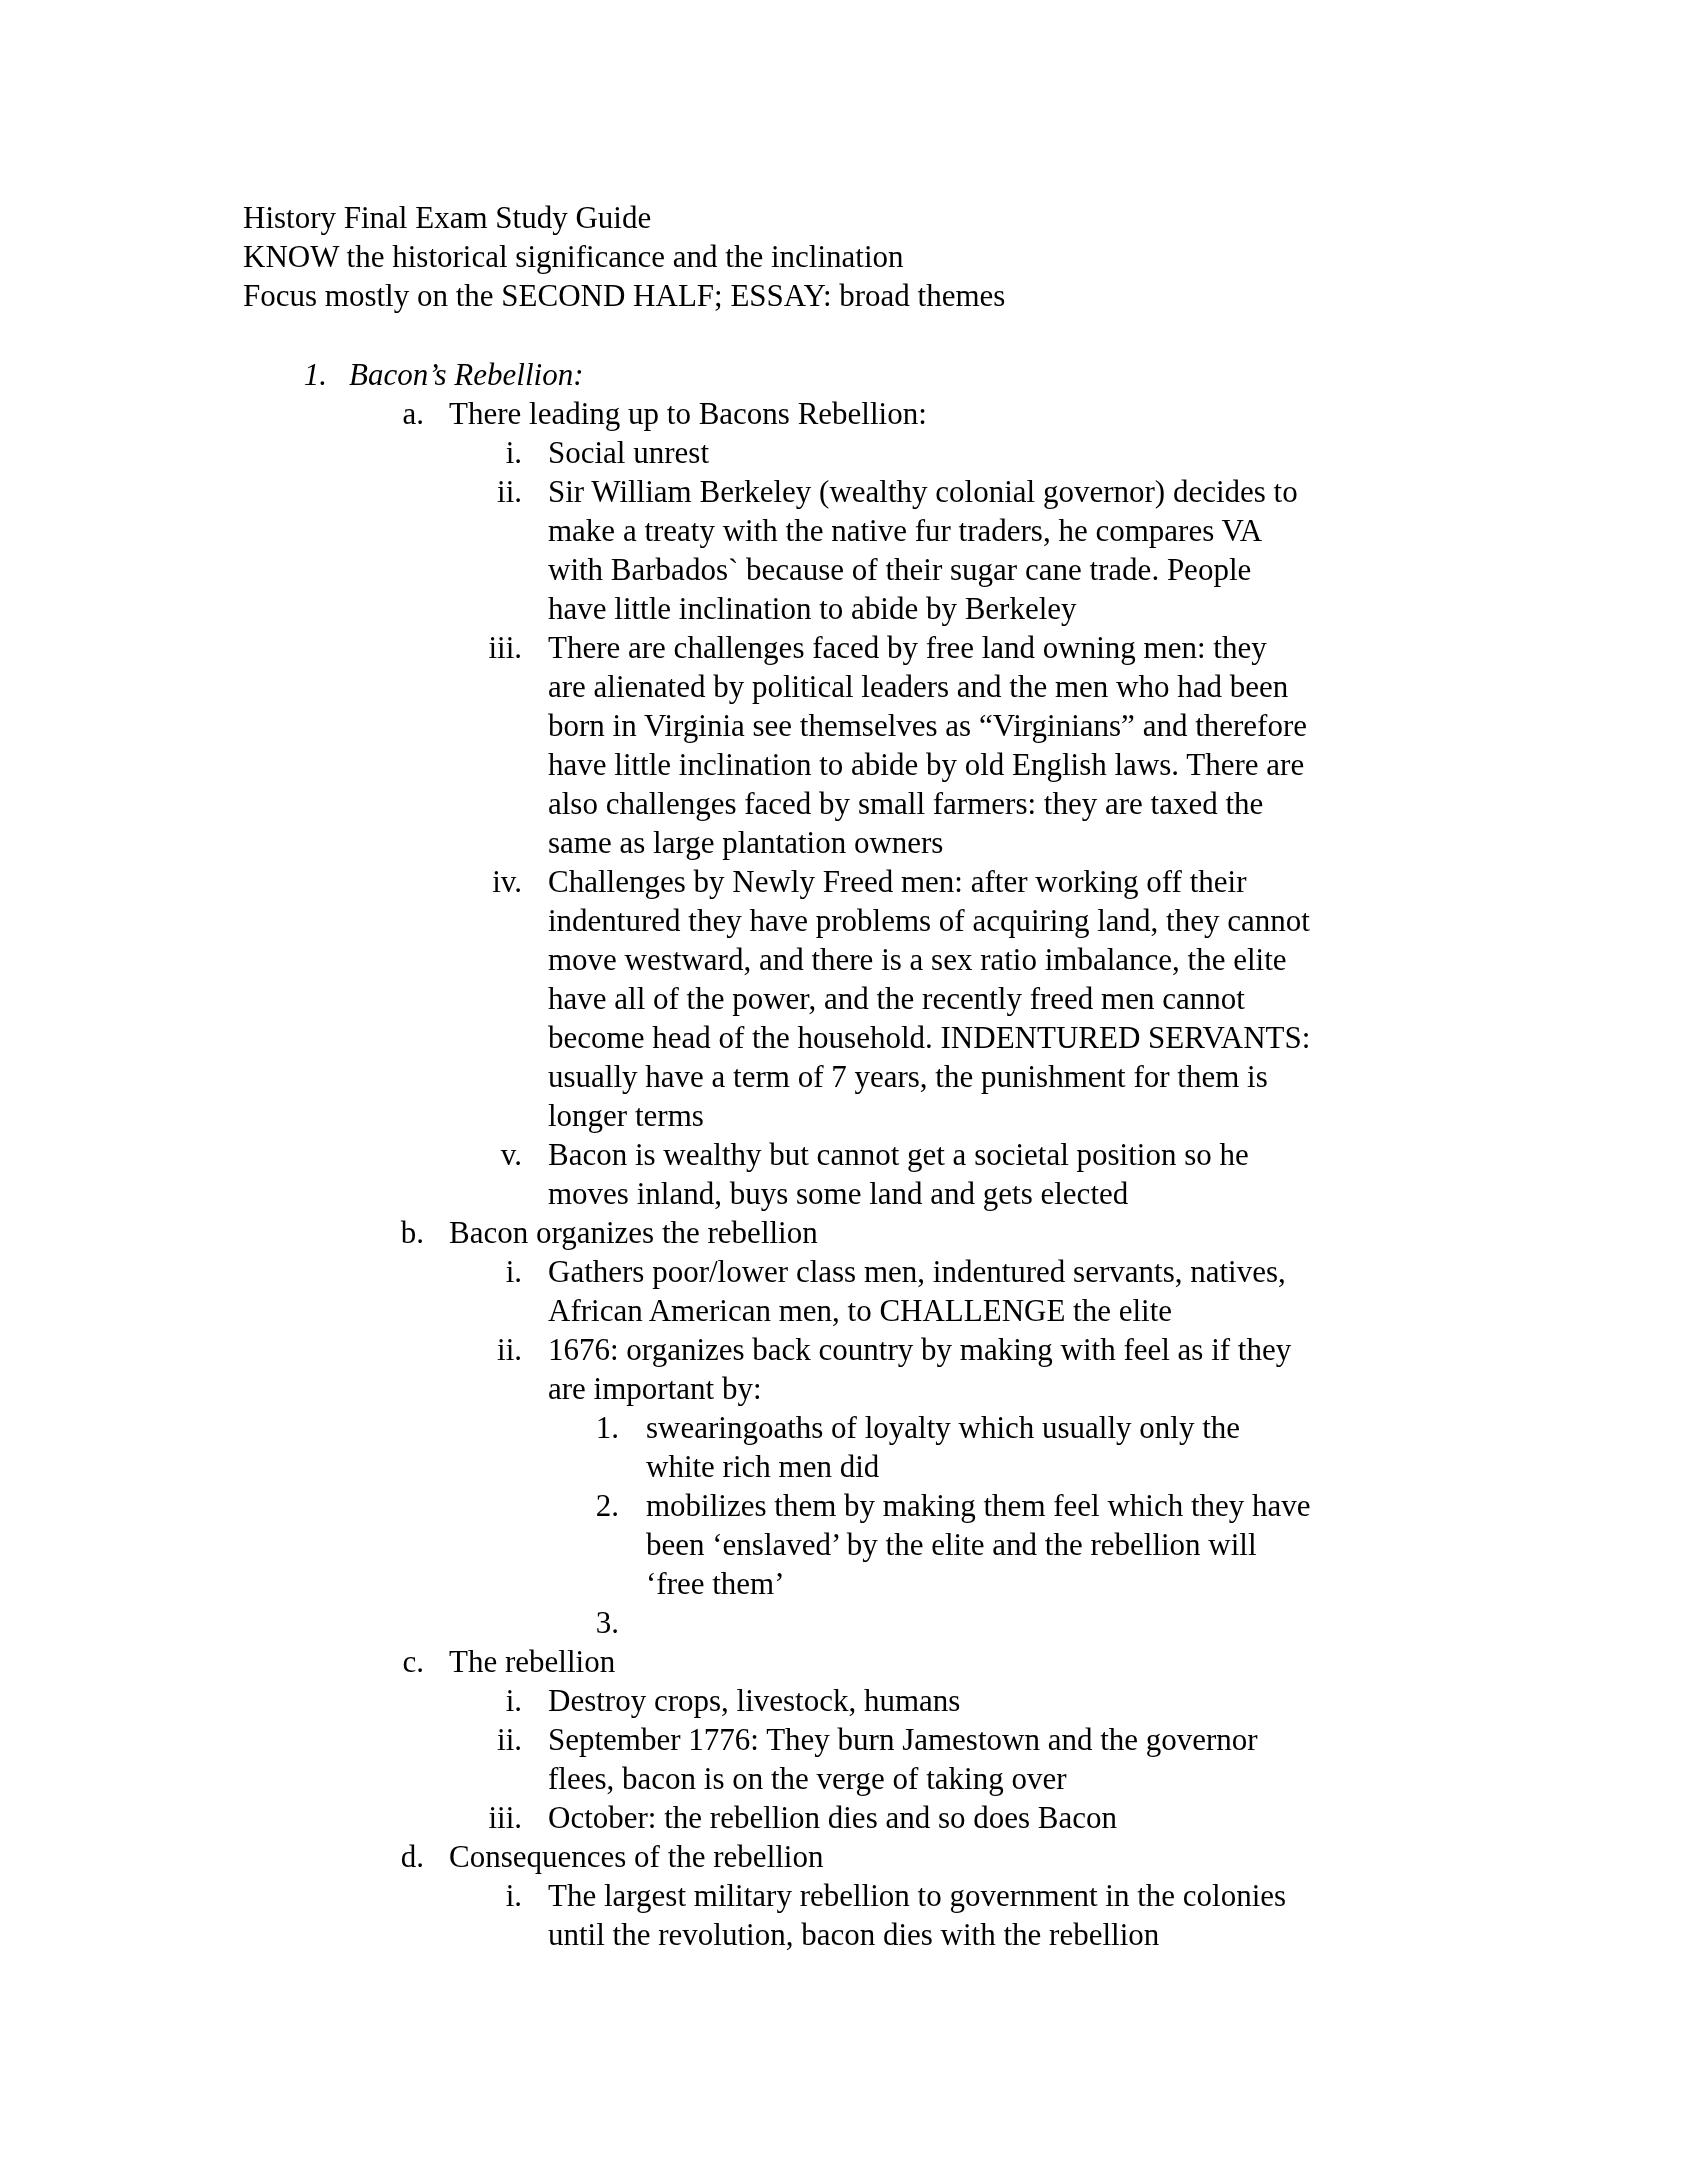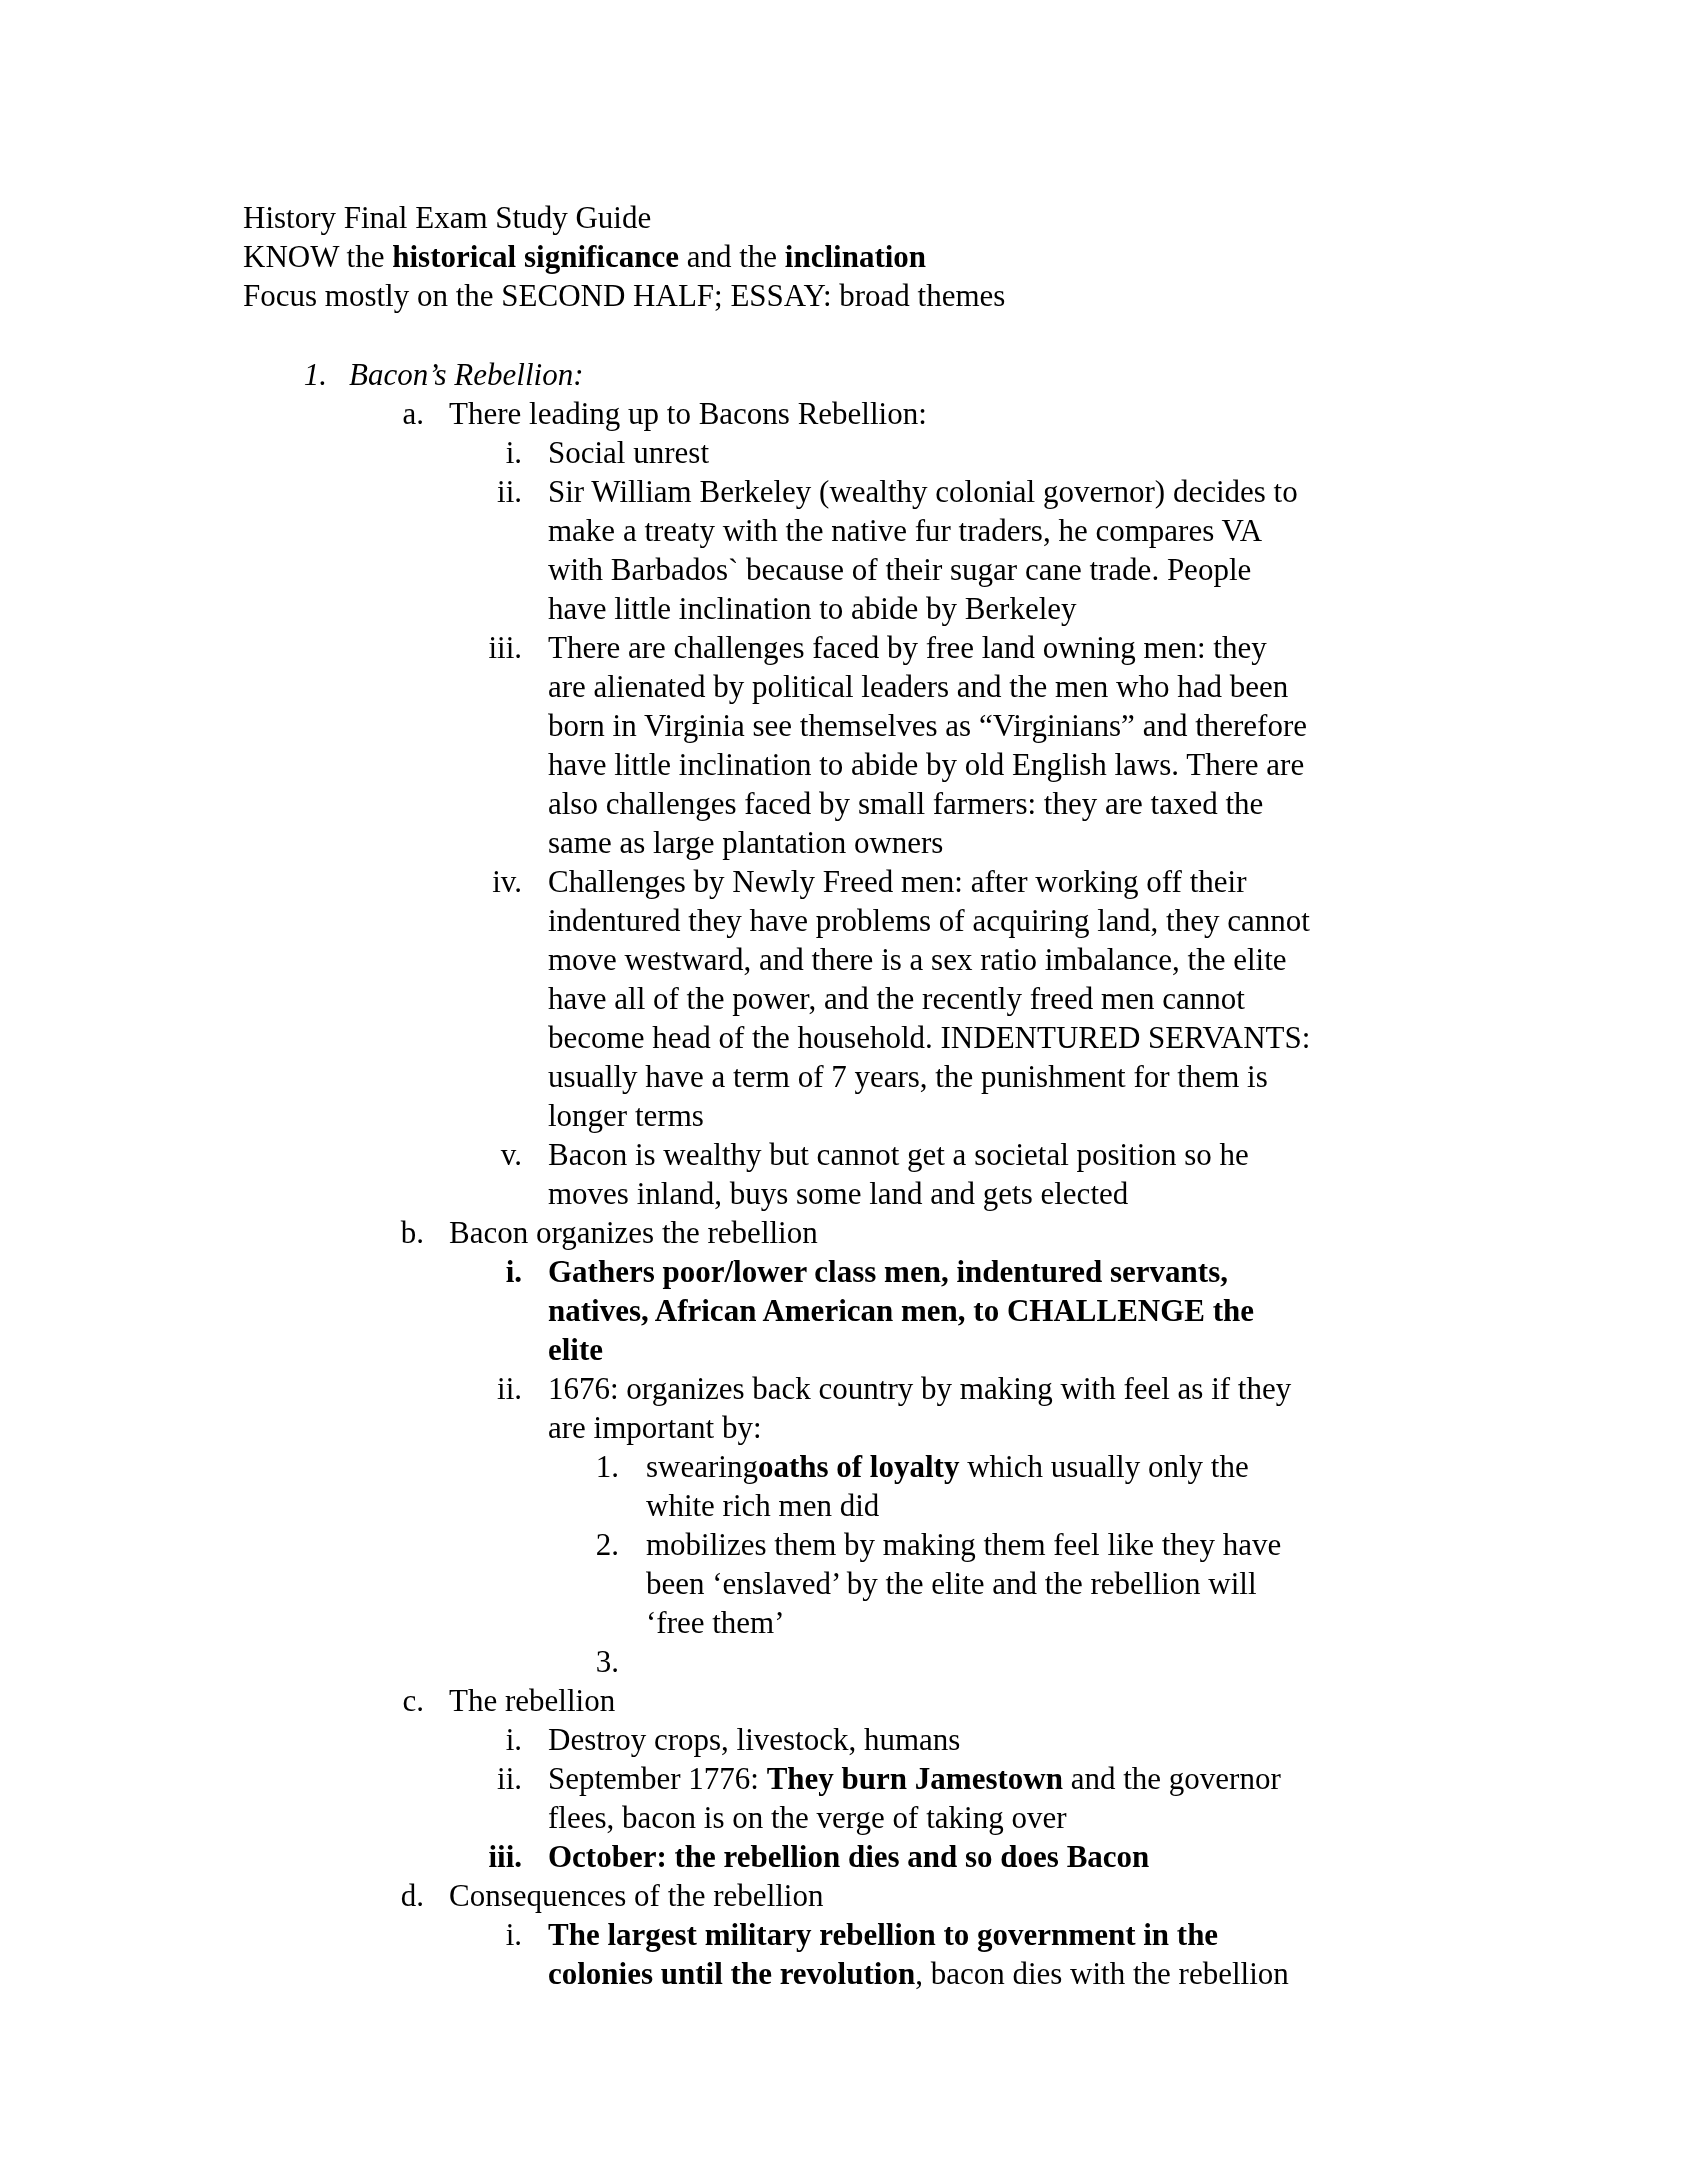--- a/index.html
+++ b/index.html
@@ -13,21 +13,21 @@
     height: 2178px;
     box-sizing: border-box;
     padding: 198px 243px 0 243px;
     background: #ffffff;
     color: #000000;
     font-family: "Liberation Serif", "DejaVu Serif", serif;
     font-size: 31px;
     line-height: 39px;
     overflow: hidden;
   }
-  .b { font-weight: bold; }
+  .b { font-weight: normal; }
   .u { }
   .i { font-style: italic; }
   .hline { white-space: pre-wrap; }
   .spacer { height: 40px; }
   .item { display: flex; align-items: flex-start; }
   .marker {
     flex: 0 0 auto;
     text-align: right;
     box-sizing: border-box;
   }
@@ -91,21 +91,21 @@
       <div class="item l3">
         <span class="marker">ii.</span>
         <div class="txt"><span>1676: organizes back country by making with feel as if they are important by:</span></div>
       </div>
       <div class="item l4">
         <span class="marker">1.</span>
         <div class="txt"><span>swearing</span><span class="b">oaths of loyalty</span><span> which usually only the white rich men did</span></div>
       </div>
       <div class="item l4">
         <span class="marker">2.</span>
-        <div class="txt"><span>mobilizes them by making them feel like they have been ‘enslaved’ by the elite and the rebellion will ‘free them’</span></div>
+        <div class="txt"><span>mobilizes them by making them feel which they have been ‘enslaved’ by the elite and the rebellion will ‘free them’</span></div>
       </div>
       <div class="item l4">
         <span class="marker">3.</span>
       </div>
       <div class="item l2">
         <span class="marker">c.</span>
         <div class="txt"><span>The rebellion</span></div>
       </div>
       <div class="item l3">
         <span class="marker">i.</span>

